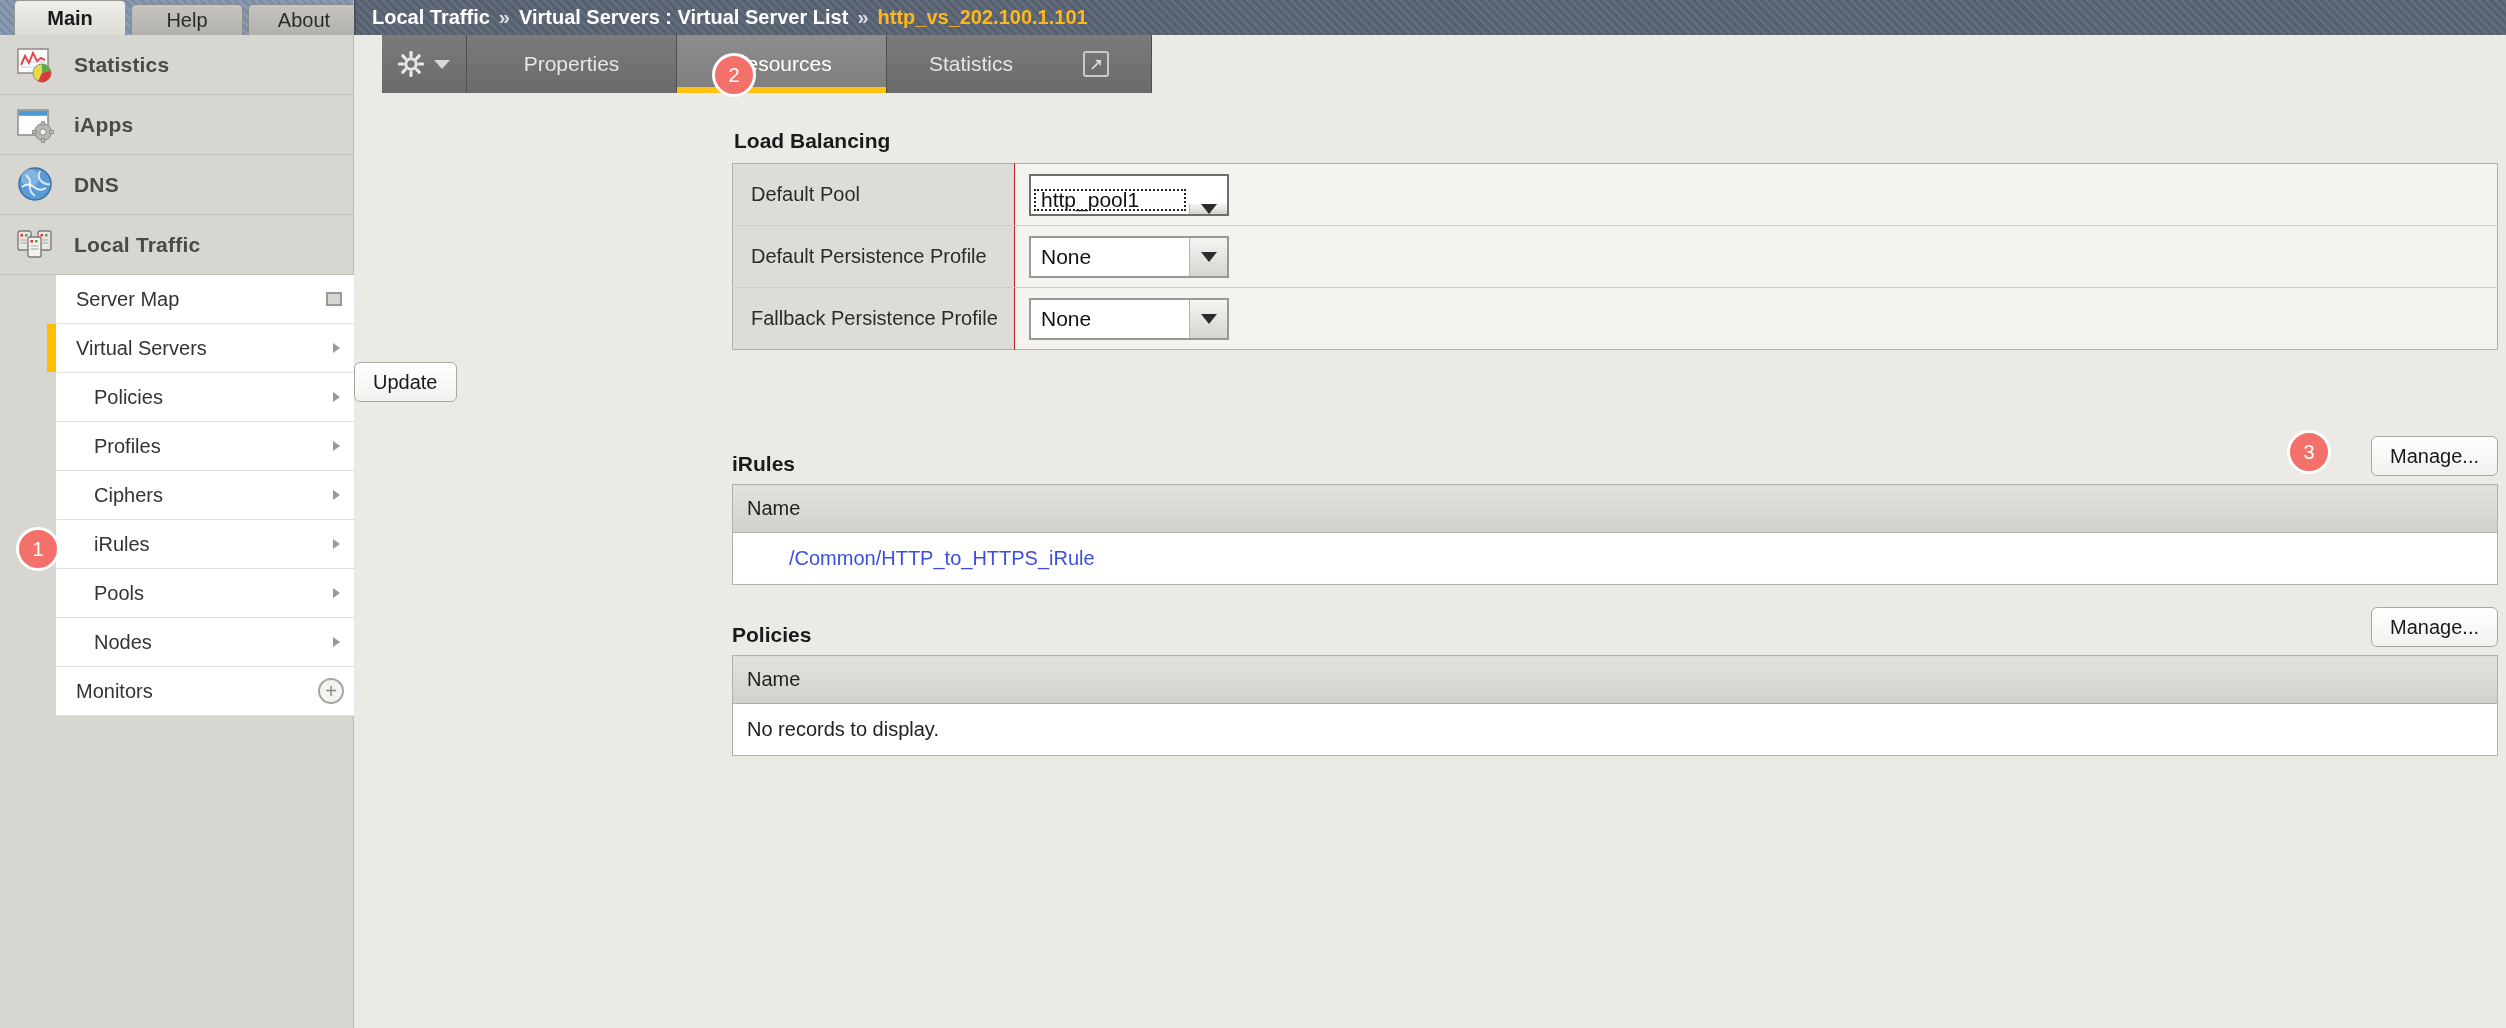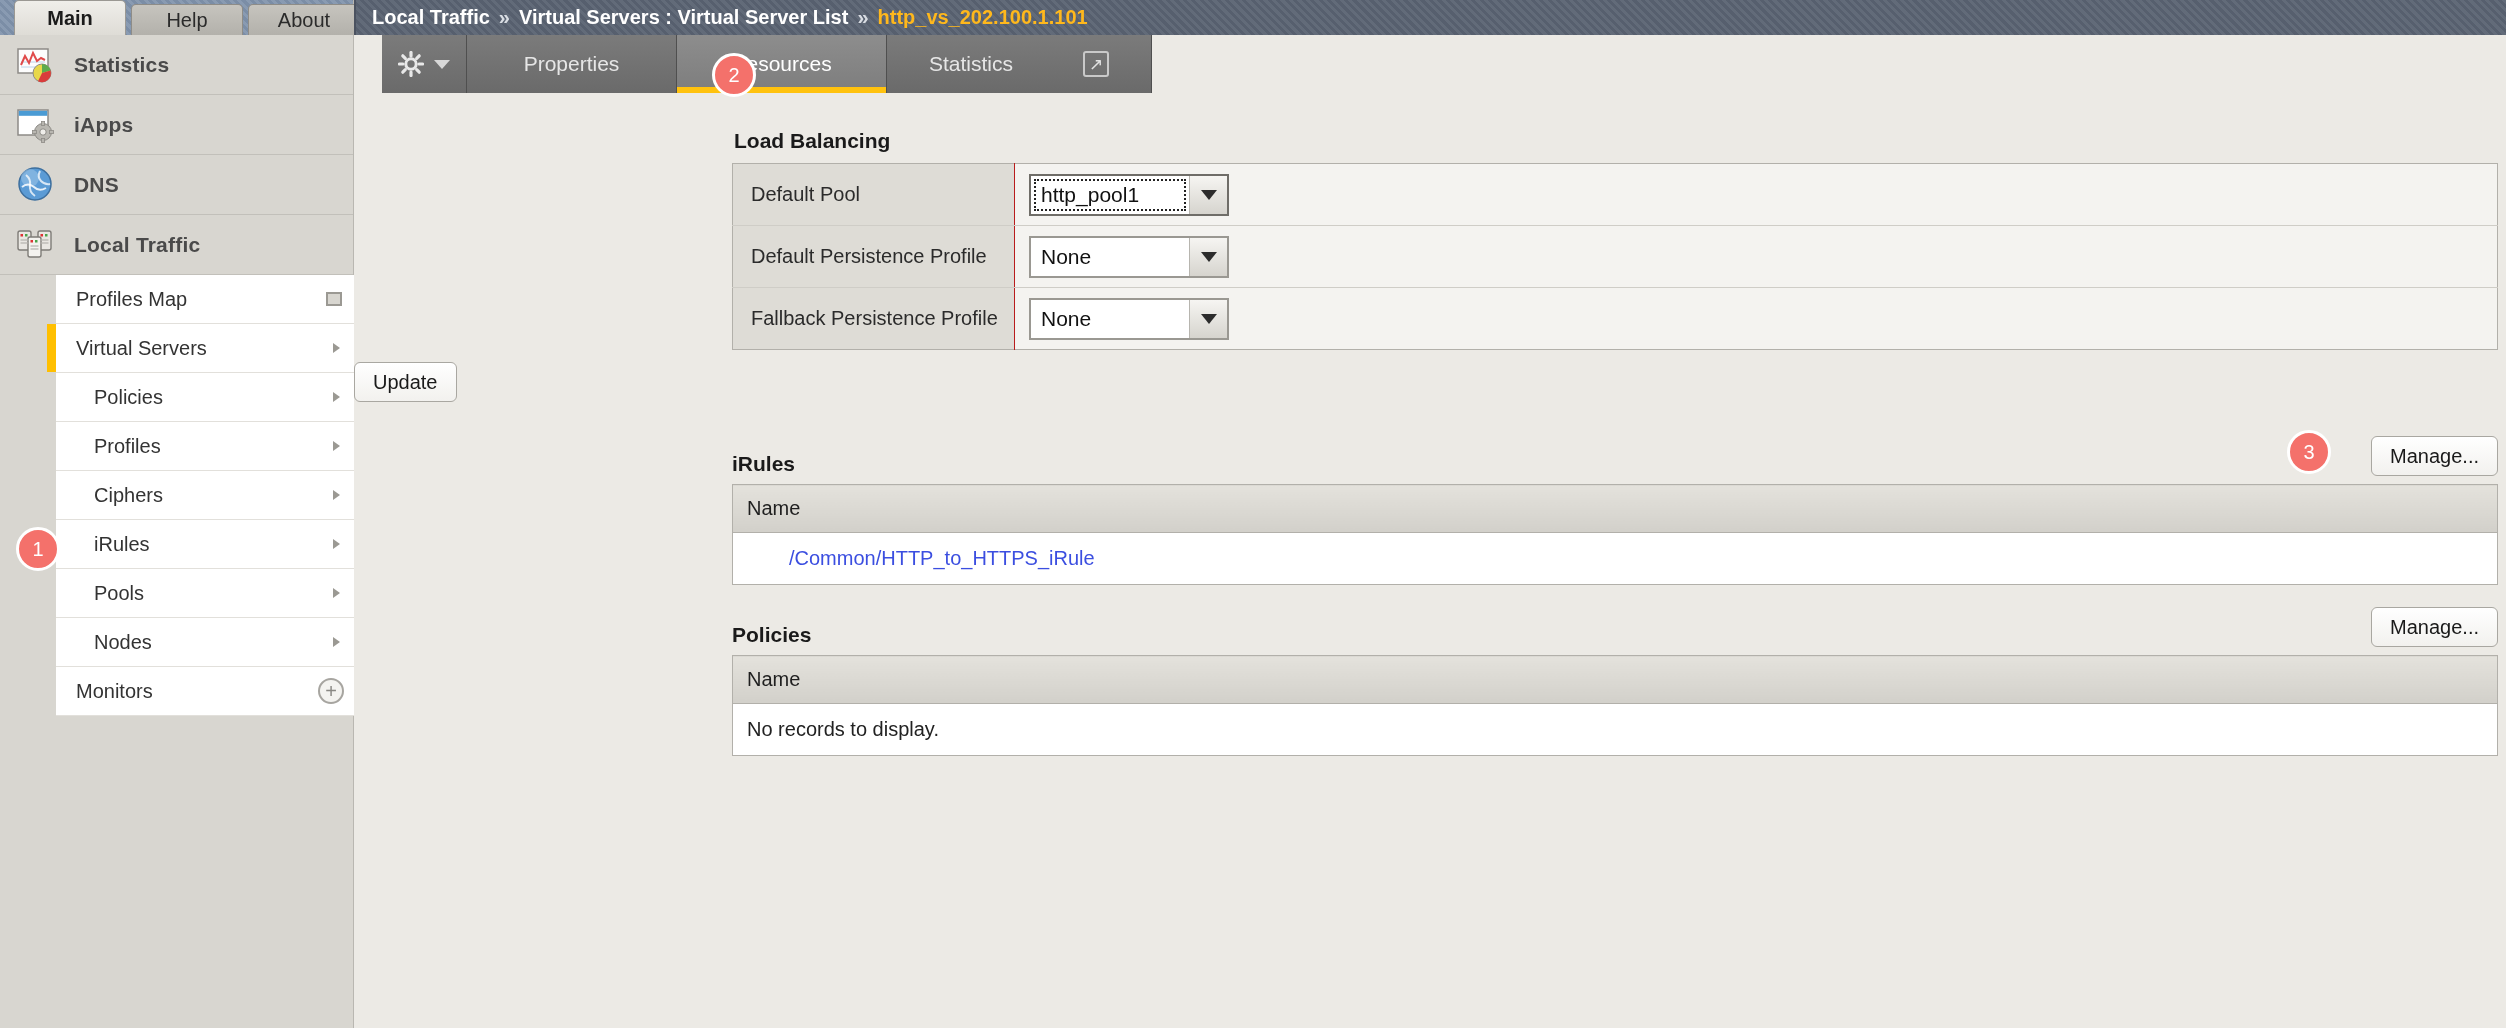--- a/index.html
+++ b/index.html
@@ -144,21 +144,21 @@
     display:inline-flex; align-items:stretch; height:42px;
     border:2px solid #9a9892; background:#ffffff; width: 200px; position:relative;
   }
   .selbox .val { flex:1 1 auto; display:flex; align-items:center; padding-left:10px; font-size:21px; color:#111; }
   .selbox .btn {
     width:38px; border-left:1px solid #b7b5af;
     background: linear-gradient(180deg,#f6f5f2 0%, #d6d4ce 100%);
     display:flex;align-items:center;justify-content:center;
   }
   .selbox .btn i { width:0;height:0;border-left:8px solid transparent;border-right:8px solid transparent;border-top:10px solid #2c2c2c; display:block; }
-  .selbox.focused { border:2px solid #6f6d68; }
+  .selbox.focused { border:2px solid #6f6d68;align-items:flex-end; }
   .selbox.focused .val { outline: 2px dotted #222; outline-offset: -3px; margin:2px; padding-left:8px; }
 
   .btn-std {
     display:inline-flex; align-items:center; justify-content:center;
     height:40px; padding:0 18px; border:1px solid #a9a7a1; border-radius:6px;
     background: linear-gradient(180deg,#ffffff 0%, #f2f1ee 100%);
     font-size:20px; color:#1a1a1a;
   }
   .update-wrap { margin-top: 12px; }
 
@@ -274,21 +274,21 @@
           </g>
         </svg>
       </span>
       <span class="glabel">Local Traffic</span>
     </div>
 
     <div class="sub-wrap">
       <div class="sub-rail"></div>
 
       <div class="sub-item">
-        <span>Profiles Map</span>
+        <span>Server Map</span>
         <span class="mapicon"></span>
       </div>
 
       <div class="sub-item selected">
         <span>Virtual Servers</span>
         <span class="arrow"></span>
       </div>
 
       <div class="sub-item indent">
         <span>Policies</span>

